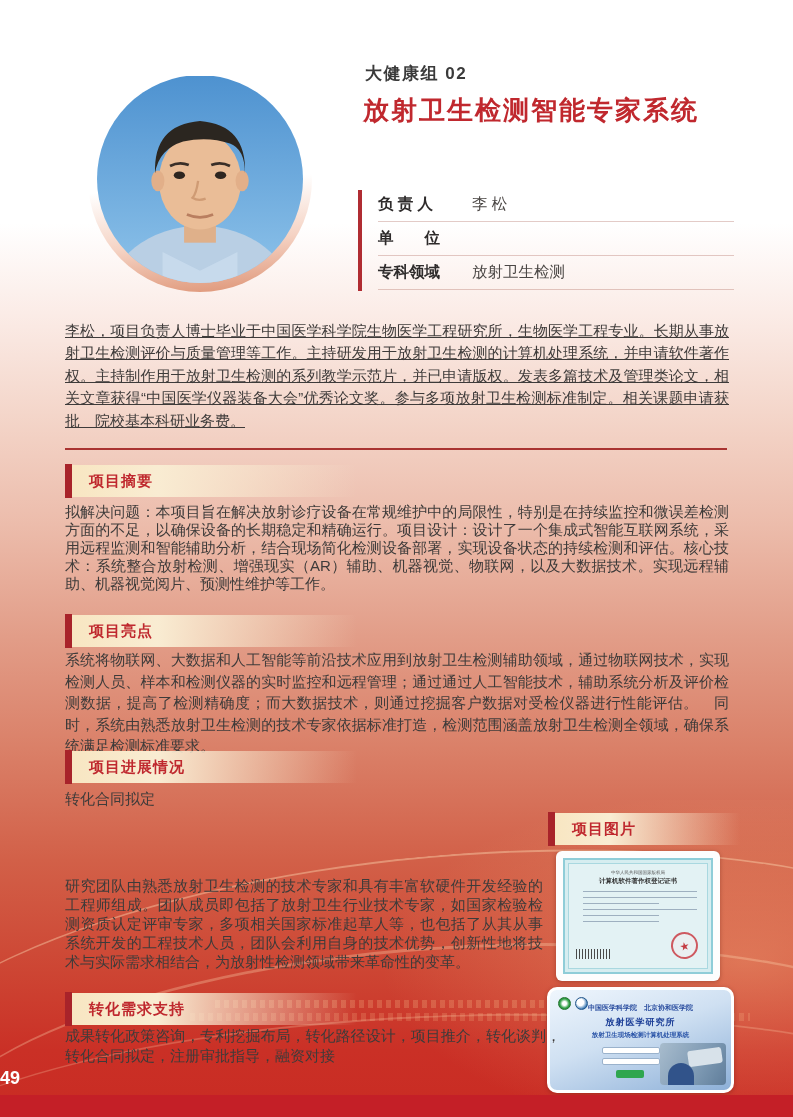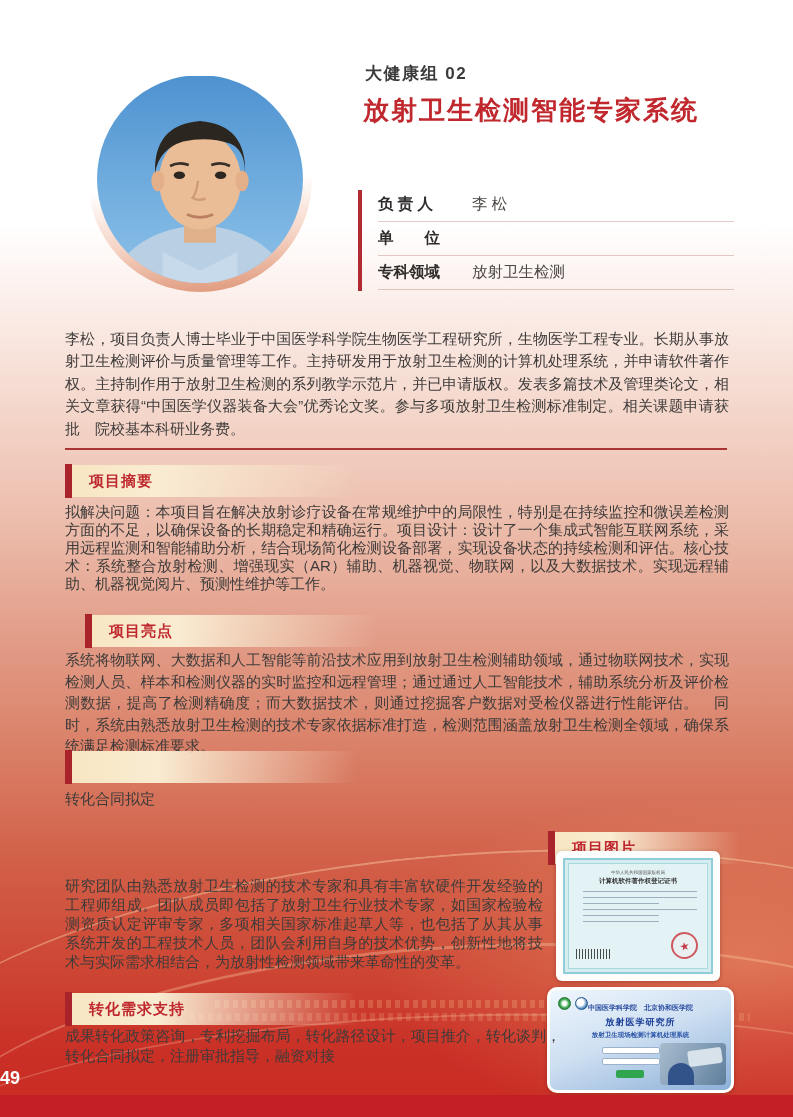--- a/index.html
+++ b/index.html
@@ -37,21 +37,21 @@
     color:#c0282e; letter-spacing:2px; font-family:"DejaVu Serif","Liberation Serif",serif; }
 
   .info-bar { position:absolute; left:358px; top:190px; width:3.5px; height:101px; background:#b02c32; }
   .info { position:absolute; left:378px; top:188px; width:356px; }
   .info-row { height:34px; display:flex; align-items:center;
     border-bottom:1px solid rgba(176,106,95,0.35); }
   .info-row .lbl { width:82px; min-width:82px; font-weight:bold; color:#2e2b2b; font-size:15.5px; }
   .info-row .val { color:#4b4745; font-size:15.5px; margin-left:12px; white-space:nowrap; }
 
   .para { position:absolute; color:#3e3b3a; text-align:justify; }
-  .bio { left:65px; top:328px; width:664px; font-size:15px; line-height:22.4px; }
+  .bio { left:65px; top:320px; width:664px; font-size:15px; line-height:22.4px;text-decoration:underline; }
 
   .divider { position:absolute; left:65px; top:448px; width:662px; height:2px; background:#a93331; }
 
   
   .sec-head { position:absolute; height:34px; }
   .sec-head .bar { position:absolute; left:0; top:0; width:7px; height:34px; background:#a8232a; }
   .sec-head .band { position:absolute; left:7px; top:1px; width:100%; height:32px;
     background:linear-gradient(90deg, #f8e6c2 0%, #f9ecd2 30%, rgba(249,236,210,0) 100%); }
   .sec-head .sec-title { position:relative; display:inline-block; margin-left:24px; line-height:34px;
     font-weight:bold; font-size:15px; color:#bf282e; letter-spacing:1px; }
@@ -166,34 +166,35 @@
 
   <div class="divider"></div>
 
   <div class="sec-head" style="left:65px; top:464px; width:285px;">
     <span class="band"></span>
     <span class="bar"></span>
     <span class="sec-title">项目摘要</span>
   </div>
   <div class="para summary-body">拟解决问题：本项目旨在解决放射诊疗设备在常规维护中的局限性，特别是在持续监控和微误差检测方面的不足，以确保设备的长期稳定和精确运行。项目设计：设计了一个集成式智能互联网系统，采用远程监测和智能辅助分析，结合现场简化检测设备部署，实现设备状态的持续检测和评估。核心技术：系统整合放射检测、增强现实（AR）辅助、机器视觉、物联网，以及大数据技术。实现远程辅助、机器视觉阅片、预测性维护等工作。</div>
 
-  <div class="sec-head" style="left:65px; top:614px; width:285px;margin-left:20px;">
+  <div class="sec-head" style="left:65px; top:614px; width:285px;">
     <span class="band"></span>
     <span class="bar"></span>
     <span class="sec-title">项目亮点</span>
   </div>
   <div class="para highlight-body">系统将物联网、大数据和人工智能等前沿技术应用到放射卫生检测辅助领域，通过物联网技术，实现检测人员、样本和检测仪器的实时监控和远程管理；通过通过人工智能技术，辅助系统分析及评价检测数据，提高了检测精确度；而大数据技术，则通过挖掘客户数据对受检仪器进行性能评估。　同时，系统由熟悉放射卫生检测的技术专家依据标准打造，检测范围涵盖放射卫生检测全领域，确保系统满足检测标准要求。</div>
 
   <div class="sec-head" style="left:65px; top:750px; width:285px;">
     <span class="band"></span>
     <span class="bar"></span>
+    <span class="sec-title">项目进展情况</span>
   </div>
   <div class="para progress-body">转化合同拟定</div>
 
-  <div class="sec-head" style="left:548px; top:812px; width:185px;margin-top:19px;">
+  <div class="sec-head" style="left:548px; top:812px; width:185px;">
     <span class="band"></span>
     <span class="bar"></span>
     <span class="sec-title">项目图片</span>
   </div>
 
   <div class="cert">
     <div class="cert-inner">
       <div class="cert-auth">中华人民共和国国家版权局</div>
       <div class="cert-name">计算机软件著作权登记证书</div>
       <div class="cert-line"></div>

